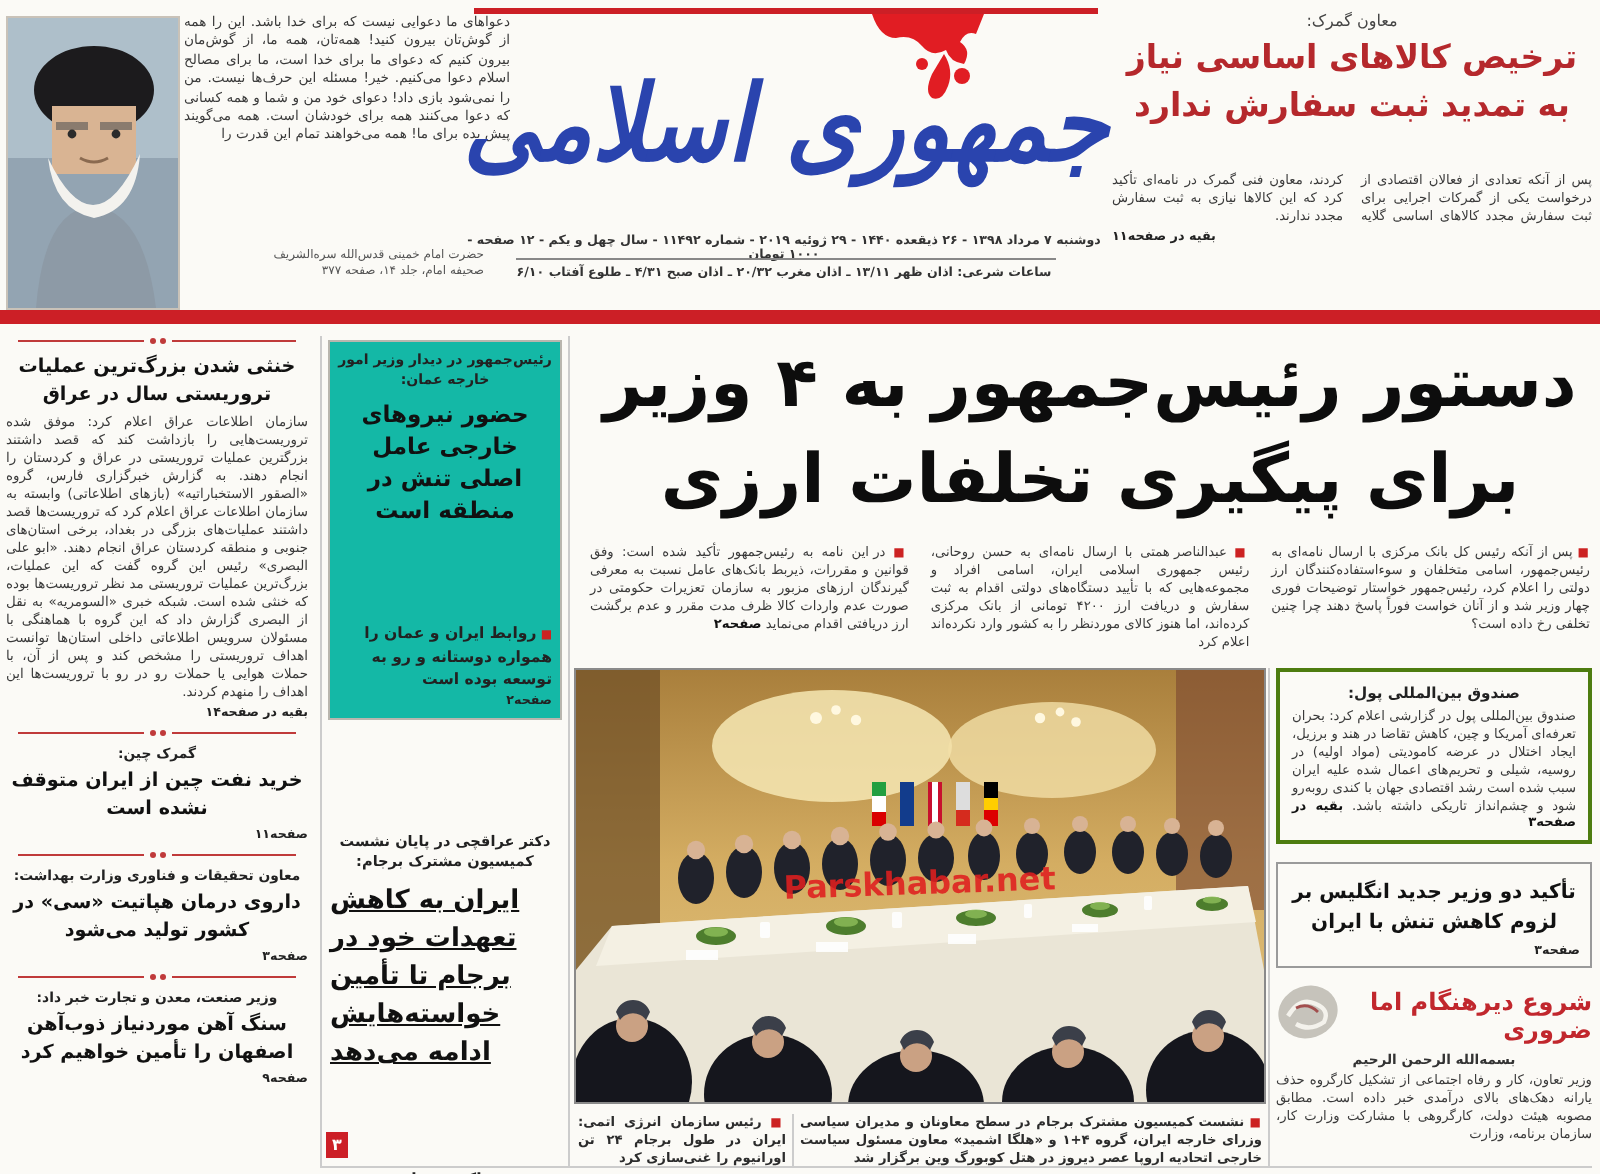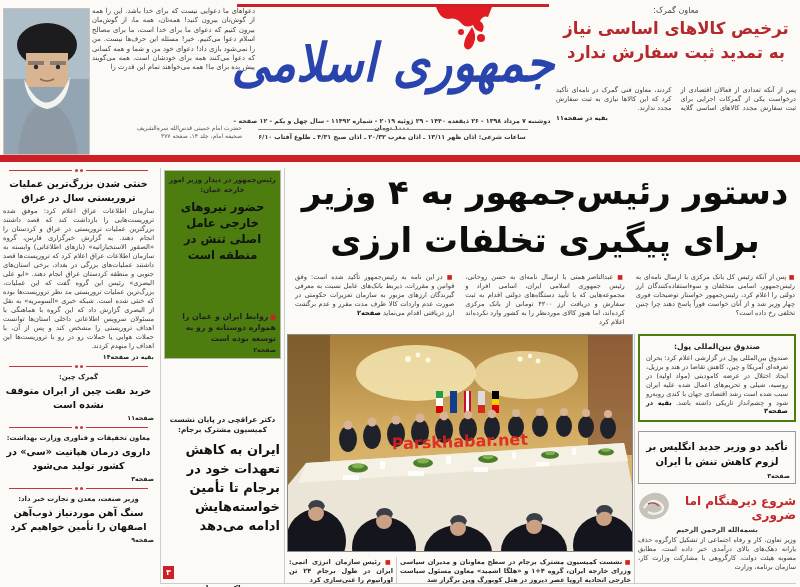--- a/index.html
+++ b/index.html
@@ -38,29 +38,29 @@
   .ldiv{display:flex;align-items:center;margin:5px 6px;}
   .ldiv::before,.ldiv::after{content:"";flex:1;border-top:1px solid #c03a3a;}
   .ldiv .dots{width:3px;height:3px;border-radius:50%;background:#c03a3a;margin:0 3px 0 8px;
     box-shadow:-5px 0 0 #c03a3a;}
   .art .kicker{font-size:6.9px;font-weight:bold;text-align:center;color:#222;margin-top:2px;}
   .art .title{font-size:9.6px;line-height:13.5px;font-weight:bold;text-align:center;color:#111;margin:3px 0;}
   .art .body{font-size:6.7px;line-height:9px;text-align:justify;color:#3a3a3a;margin-top:3px;}
   .art .page{font-size:6.3px;font-weight:bold;text-align:right;margin-top:2px;color:#222;}
   
   .midcol{left:163px;top:166px;width:119px;box-sizing:border-box;}
-  .omanbox{background:#4d7c0f;border:1px solid #b9b6ae;padding:5px 4px;margin:4px 1px 0 1px;}
+  .omanbox{background:#14b8a6;border:1px solid #b9b6ae;padding:5px 4px;margin:4px 1px 0 1px;}
   .omanbox .kicker{font-size:7px;font-weight:bold;text-align:center;line-height:9.5px;color:#222;}
   .omanbox .title{font-size:11.5px;line-height:16px;font-weight:bold;text-align:center;color:#111;margin:4px 0;}
   .sub{font-size:7.8px;line-height:11px;font-weight:bold;text-align:right;color:#222;margin-top:48px;}
   .sub::before{content:"■ ";color:#c22;font-size:6px;}
   .omanbox .page{font-size:6.3px;font-weight:bold;text-align:right;margin-top:2px;}
   .araghchi{margin:56px 2px 0 2px;}
   .araghchi .kicker{font-size:7.3px;line-height:10px;font-weight:bold;text-align:center;color:#222;}
-  .araghchi .title{font-size:13px;line-height:19px;font-weight:bold;text-align:right;color:#111;margin:5px 0;}
+  .araghchi .title{font-size:13px;line-height:19px;font-weight:bold;text-align:left;color:#111;margin:5px 0;text-decoration:underline;}
   .badge{left:163px;top:566px;width:11px;height:13px;background:#cc1f26;color:#fff;font-size:8px;
     line-height:13px;text-align:center;font-weight:bold;}
   
   .main-headline{left:295px;top:168px;width:500px;text-align:center;font-size:34px;line-height:48px;
     font-weight:bold;color:#0d0d0d;}
   .leads{left:295px;top:272px;width:500px;display:flex;gap:11px;}
   .lead{flex:1;font-size:6.6px;line-height:9px;text-align:justify;color:#3a3a3a;}
   .lead::before{content:"■ ";color:#c22;font-size:6px;}
   .lead .page{font-weight:bold;color:#111;}
   

